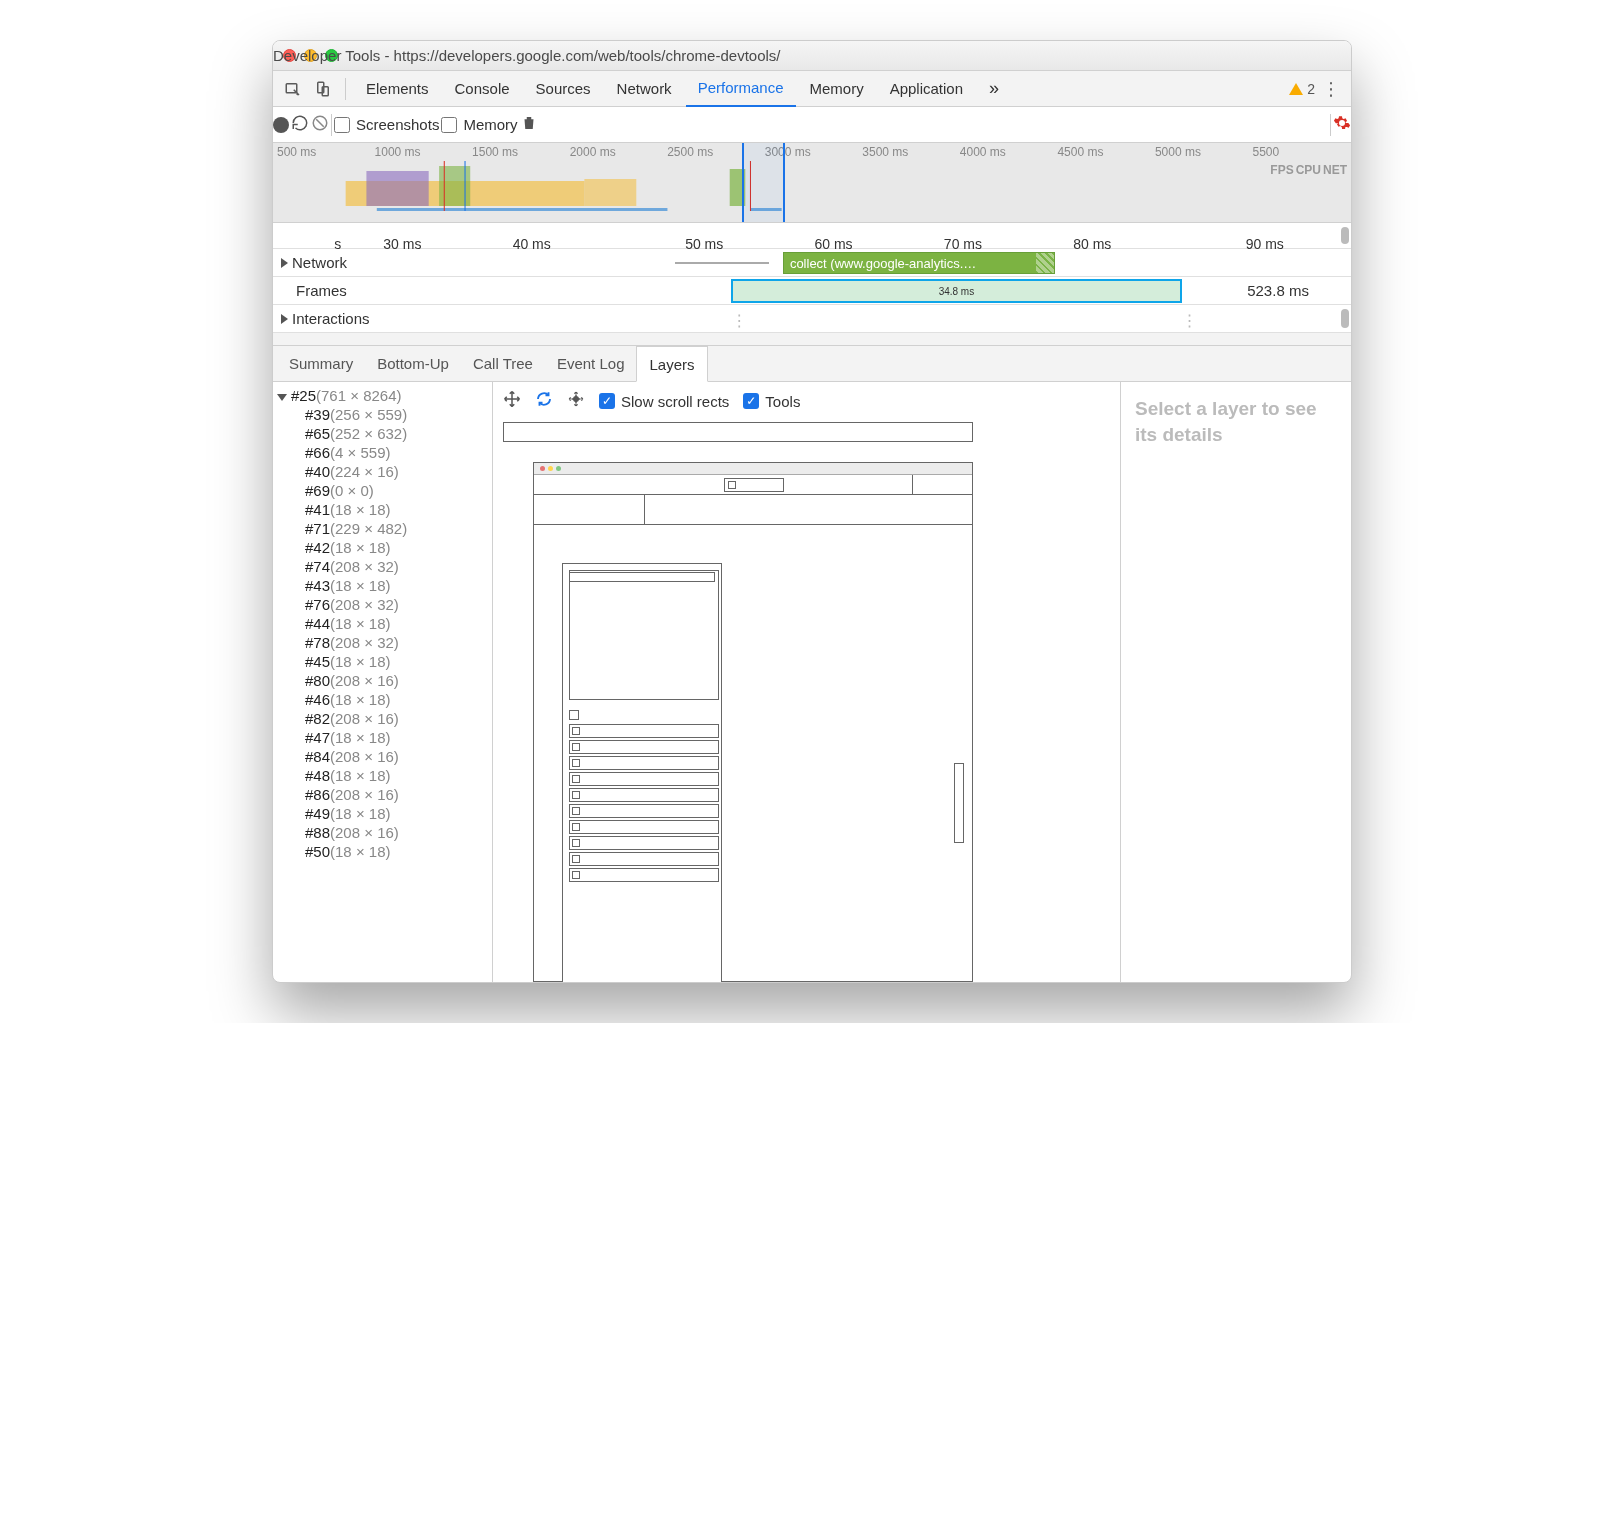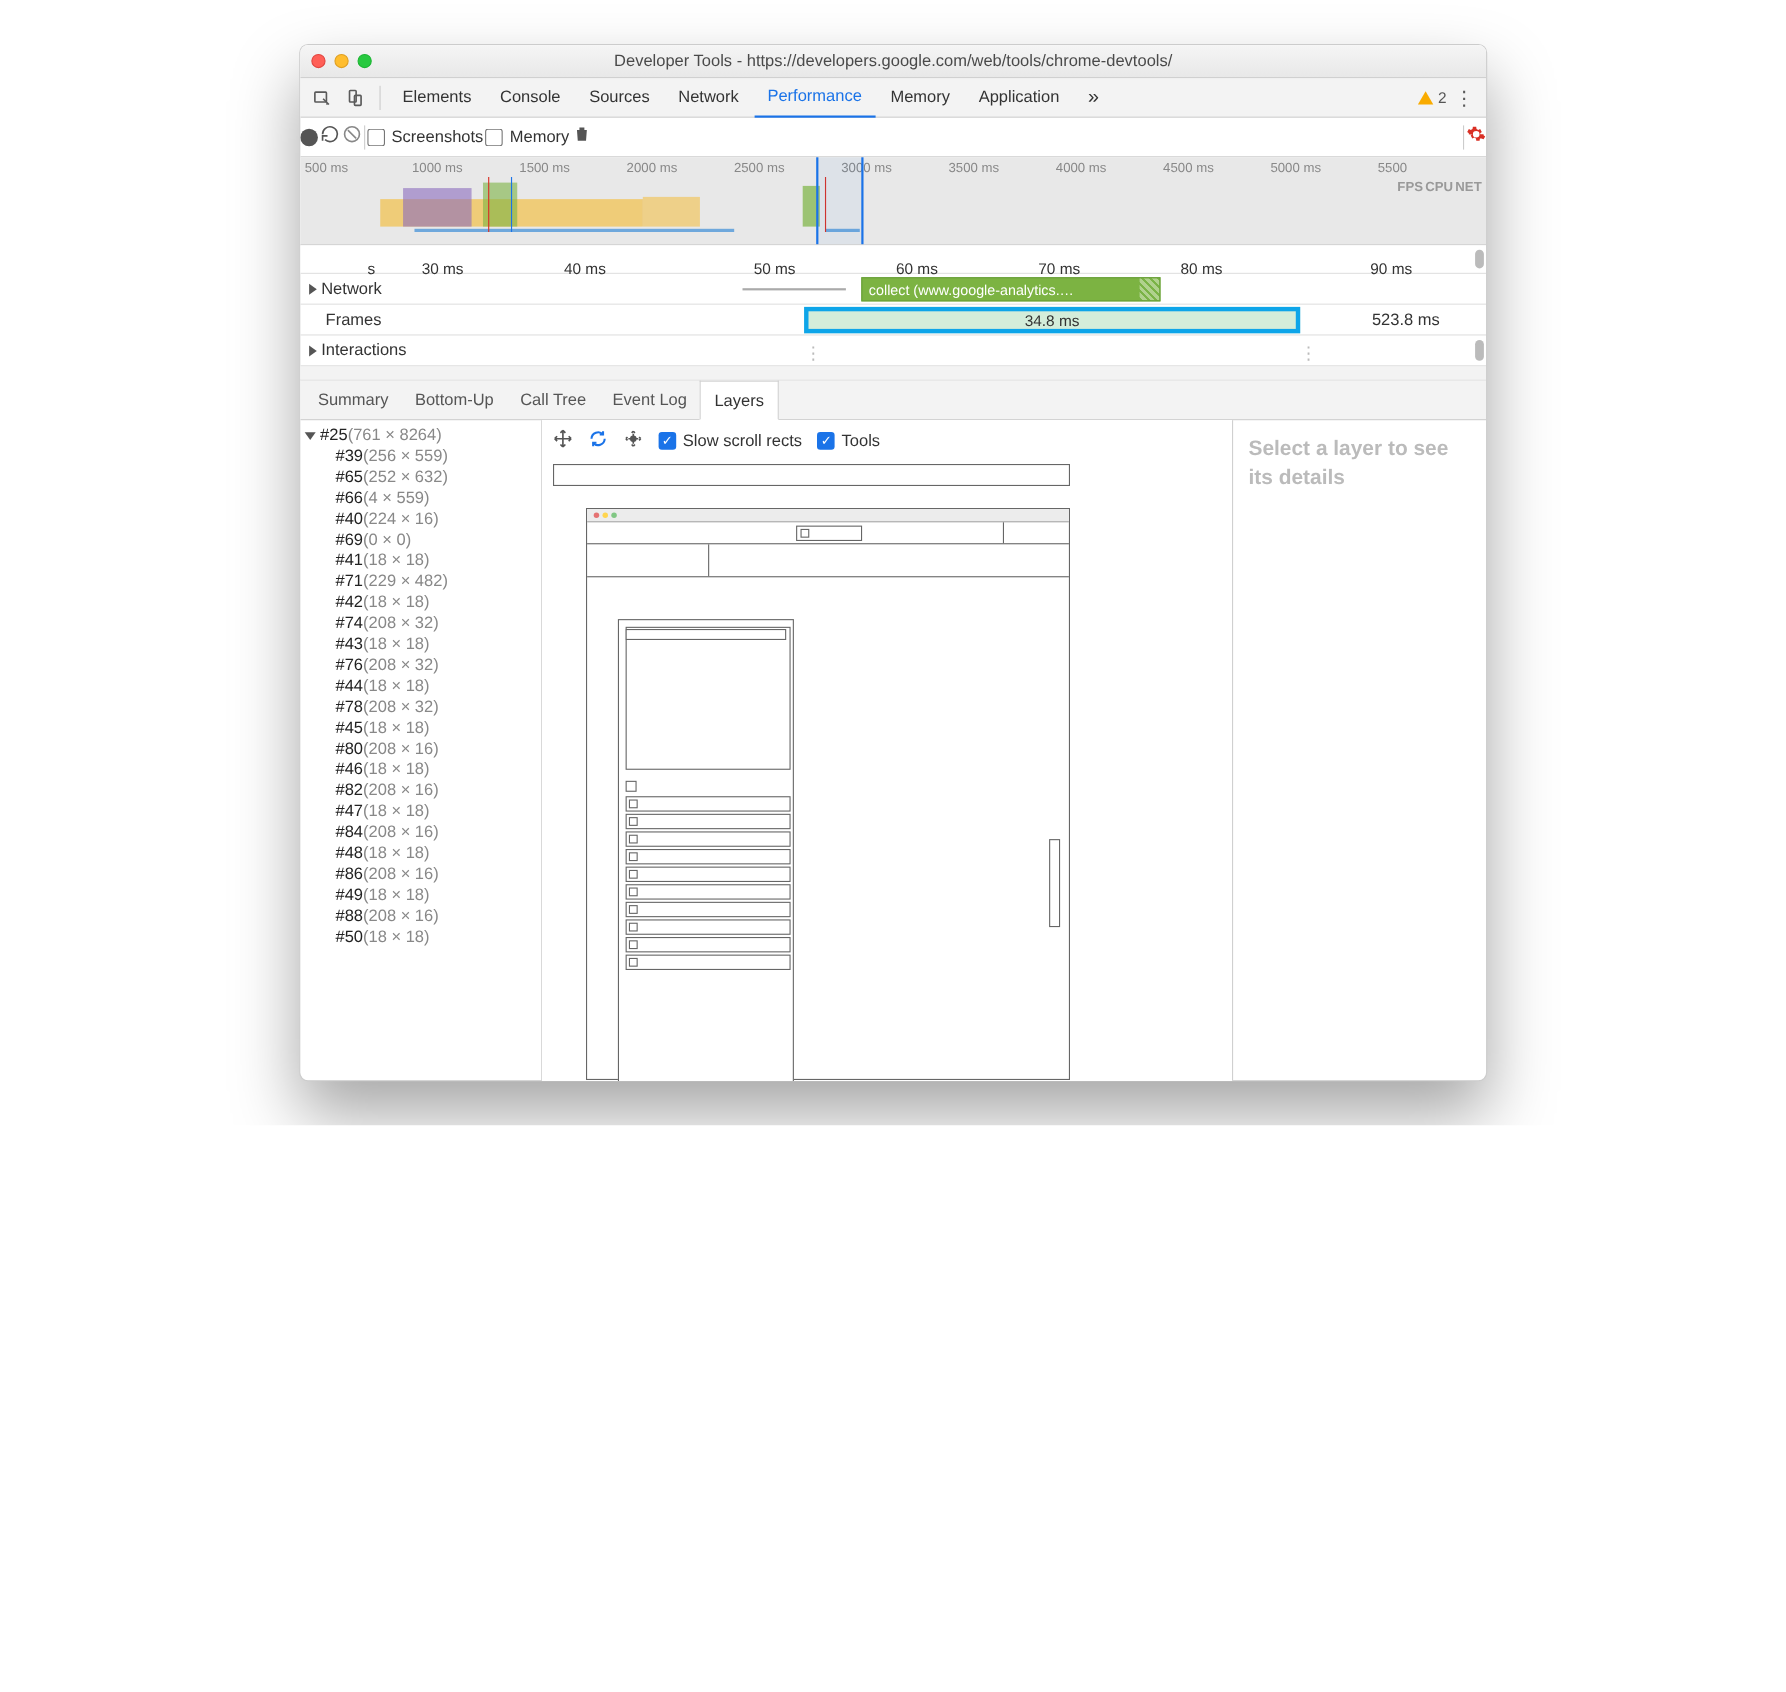--- a/index.html
+++ b/index.html
@@ -2,21 +2,21 @@
 <html><head>
 <meta charset="utf-8">
 <style>
 * { box-sizing: border-box; margin: 0; padding: 0; font-family: -apple-system, BlinkMacSystemFont, "Helvetica Neue", Arial, sans-serif; }
 body { background: #fff; display: flex; justify-content: center; align-items: start; padding: 40px; }
 .window { width: 1080px; background: #fff; border-radius: 8px; box-shadow: 0 30px 60px rgba(0,0,0,0.35); overflow: hidden; border: 1px solid #ccc; position: relative; }
 .titlebar { height: 30px; background: linear-gradient(#f5f5f5,#e8e8e8); display:flex; align-items:center; padding: 0 10px; position:relative; border-bottom:1px solid #d0d0d0; }
 .traffic { display:flex; gap:8px; }
 .dot { width:13px; height:13px; border-radius:50%; }
 .dot.red{background:#ff5f57;border:1px solid #e24640;} .dot.yellow{background:#ffbd2e;border:1px solid #dfa023;} .dot.green{background:#28c940;border:1px solid #1db634;}
-.title { position:absolute; left:0; right:0; text-align:center; font-size:15px; color:#4a4a4a; pointer-events:none; }
+.title { position:absolute; left:0; right:0; font-size:15px; color:#4a4a4a; pointer-events:none; }
 .tabbar { height:36px; background:#f3f3f3; border-bottom:1px solid #d0d0d0; display:flex; align-items:center; padding: 0 6px; gap: 2px; }
 .tabbar .iconbtn { width:28px; height:28px; display:flex; align-items:center; justify-content:center; color:#5a5a5a; cursor:pointer; }
 .tabbar .sep { width:1px; height:22px; background:#ccc; margin: 0 6px; }
 .tabbar .tab { padding: 0 12px; font-size:15px; color:#333; height:36px; display:flex; align-items:center; cursor:pointer; }
 .tabbar .tab.active { color:#1a73e8; border-bottom:2px solid #1a73e8; }
 .tabbar .spacer { flex:1; }
 .tabbar .warn { display:flex; align-items:center; gap:4px; color:#555; font-size:14px; }
 .tabbar .warn-tri { width:0;height:0;border-left:7px solid transparent;border-right:7px solid transparent;border-bottom:12px solid #f9ab00; }
 .toolbar { height:36px; border-bottom:1px solid #d0d0d0; display:flex; align-items:center; padding:0 0; gap:2px; }
 .recbtn { width:16px; height:16px; border-radius:50%; background:#555; }
@@ -32,21 +32,21 @@
 .ov-sel { position:absolute; top:0; bottom:0; border-left:2px solid #1a73e8; border-right:2px solid #1a73e8; background:rgba(26,115,232,0.05); }
 .timeline { border-bottom:1px solid #d0d0d0; }
 .tl-ruler { height:26px; background:#fff; border-bottom:1px solid #e0e0e0; position:relative; display:flex; align-items:center; }
 .tl-ruler .tick { position:absolute; font-size:14px; color:#333; transform:translateX(-50%); }
 .tl-ruler .scrollthumb { position:absolute; right:2px; top:4px; bottom:4px; width:8px; background:#bbb; border-radius:4px;}
 .tl-row { height:28px; border-bottom:1px solid #e0e0e0; display:flex; align-items:center; position:relative; }
 .tl-row .lbl { width:130px; padding-left:8px; font-size:15px; color:#333; display:flex; align-items:center; gap:4px; }
 .tl-row .tri { width:0;height:0;border-top:5px solid transparent;border-bottom:5px solid transparent;border-left:7px solid #555; }
 .tl-row .content { position:absolute; left:130px; right:10px; top:2px; bottom:2px; }
 .ga-bar { position:absolute; background:#7cb342; border:1px solid #689f38; color:#fff; font-size:13px; padding:0 6px; white-space:nowrap; overflow:hidden; display:flex; align-items:center; }
-.frame-bar { position:absolute; background:#d4edda; border:4px solid #0ea5e9; color:#333; font-size:14px; display:flex; align-items:center; justify-content:center; }
+.frame-bar { position:absolute; background:#d4edda; border:2px solid #0ea5e9; color:#333; font-size:10px; display:flex; align-items:center; justify-content:center; }
 .subtabs { height:36px; background:#f3f3f3; border-bottom:1px solid #d0d0d0; display:flex; align-items:center; padding:0 4px; }
 .subtabs .stab { padding:0 12px; font-size:15px; color:#555; height:36px; display:flex; align-items:center; cursor:pointer; }
 .subtabs .stab.active { background:#fff; border:1px solid #d0d0d0; border-bottom:1px solid #fff; margin-bottom:-1px; color:#333; }
 .layers-pane { display:flex; height:600px; }
 .layer-tree { width:220px; border-right:1px solid #d0d0d0; overflow:auto; padding:4px 0 4px 4px; font-size:15px; }
 .layer-tree .node { white-space:nowrap; padding:1px 0; cursor:pointer; }
 .layer-tree .node .lid { color:#222; }
 .layer-tree .node .dim { color:#888; }
 .layer-tree .root { padding-left:0; }
 .layer-tree .child { padding-left:28px; }

